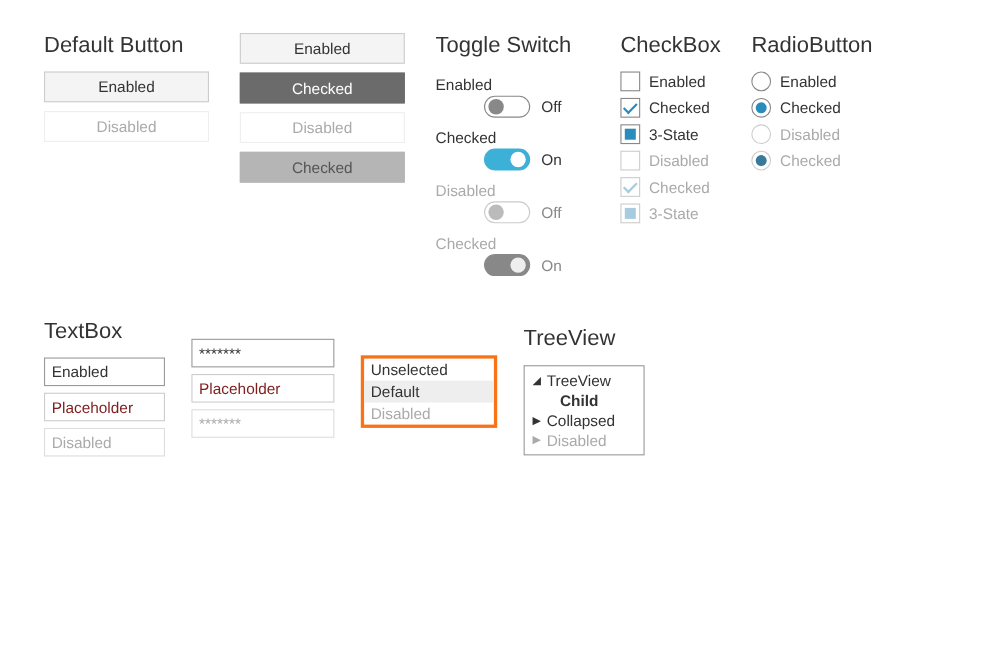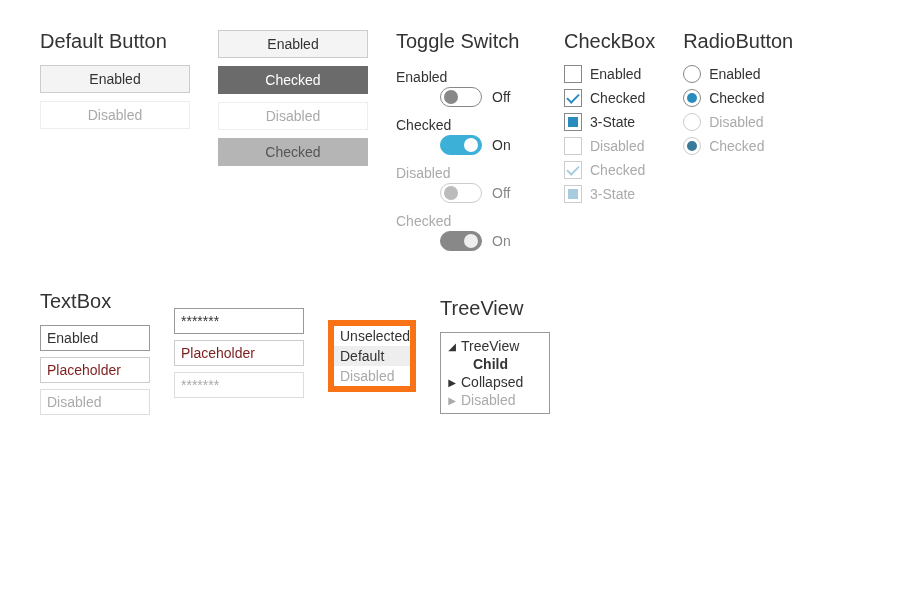--- a/index.html
+++ b/index.html
@@ -103,21 +103,21 @@
     background: #ddd; border: 1px solid #bbb; border-radius: 2px;
   }
   .slider .thumb {
     position: absolute; top: -2px; width: 14px; height: 14px;
     background: #3db0d8; border-radius: 50%;
   }
   .slider.disabled .thumb { background: #a3d6ea; }
   .slider.disabled .track { border-color: #ddd; background: #eee; }
 
   
-  .listbox { border: 6px solid #f97316; width: 88px; }
+  .listbox { border: 3px solid #f97316; width: 124px; }
   .listbox .item { padding: 2px 6px; }
   .listbox .item.selected { background: #eee; }
   .listbox .item.disabled { color: #aaa; }
 
   
   .tree { border: 1px solid #999; width: 110px; padding: 4px 6px; }
   .tree-row { display: flex; align-items: center; gap: 4px; padding: 1px 0; }
   .tree-row.child { padding-left: 26px; font-weight: bold; }
   .tri { font-size: 10px; width: 10px; text-align: center; }
   .tree-row.disabled { color: #aaa; }

